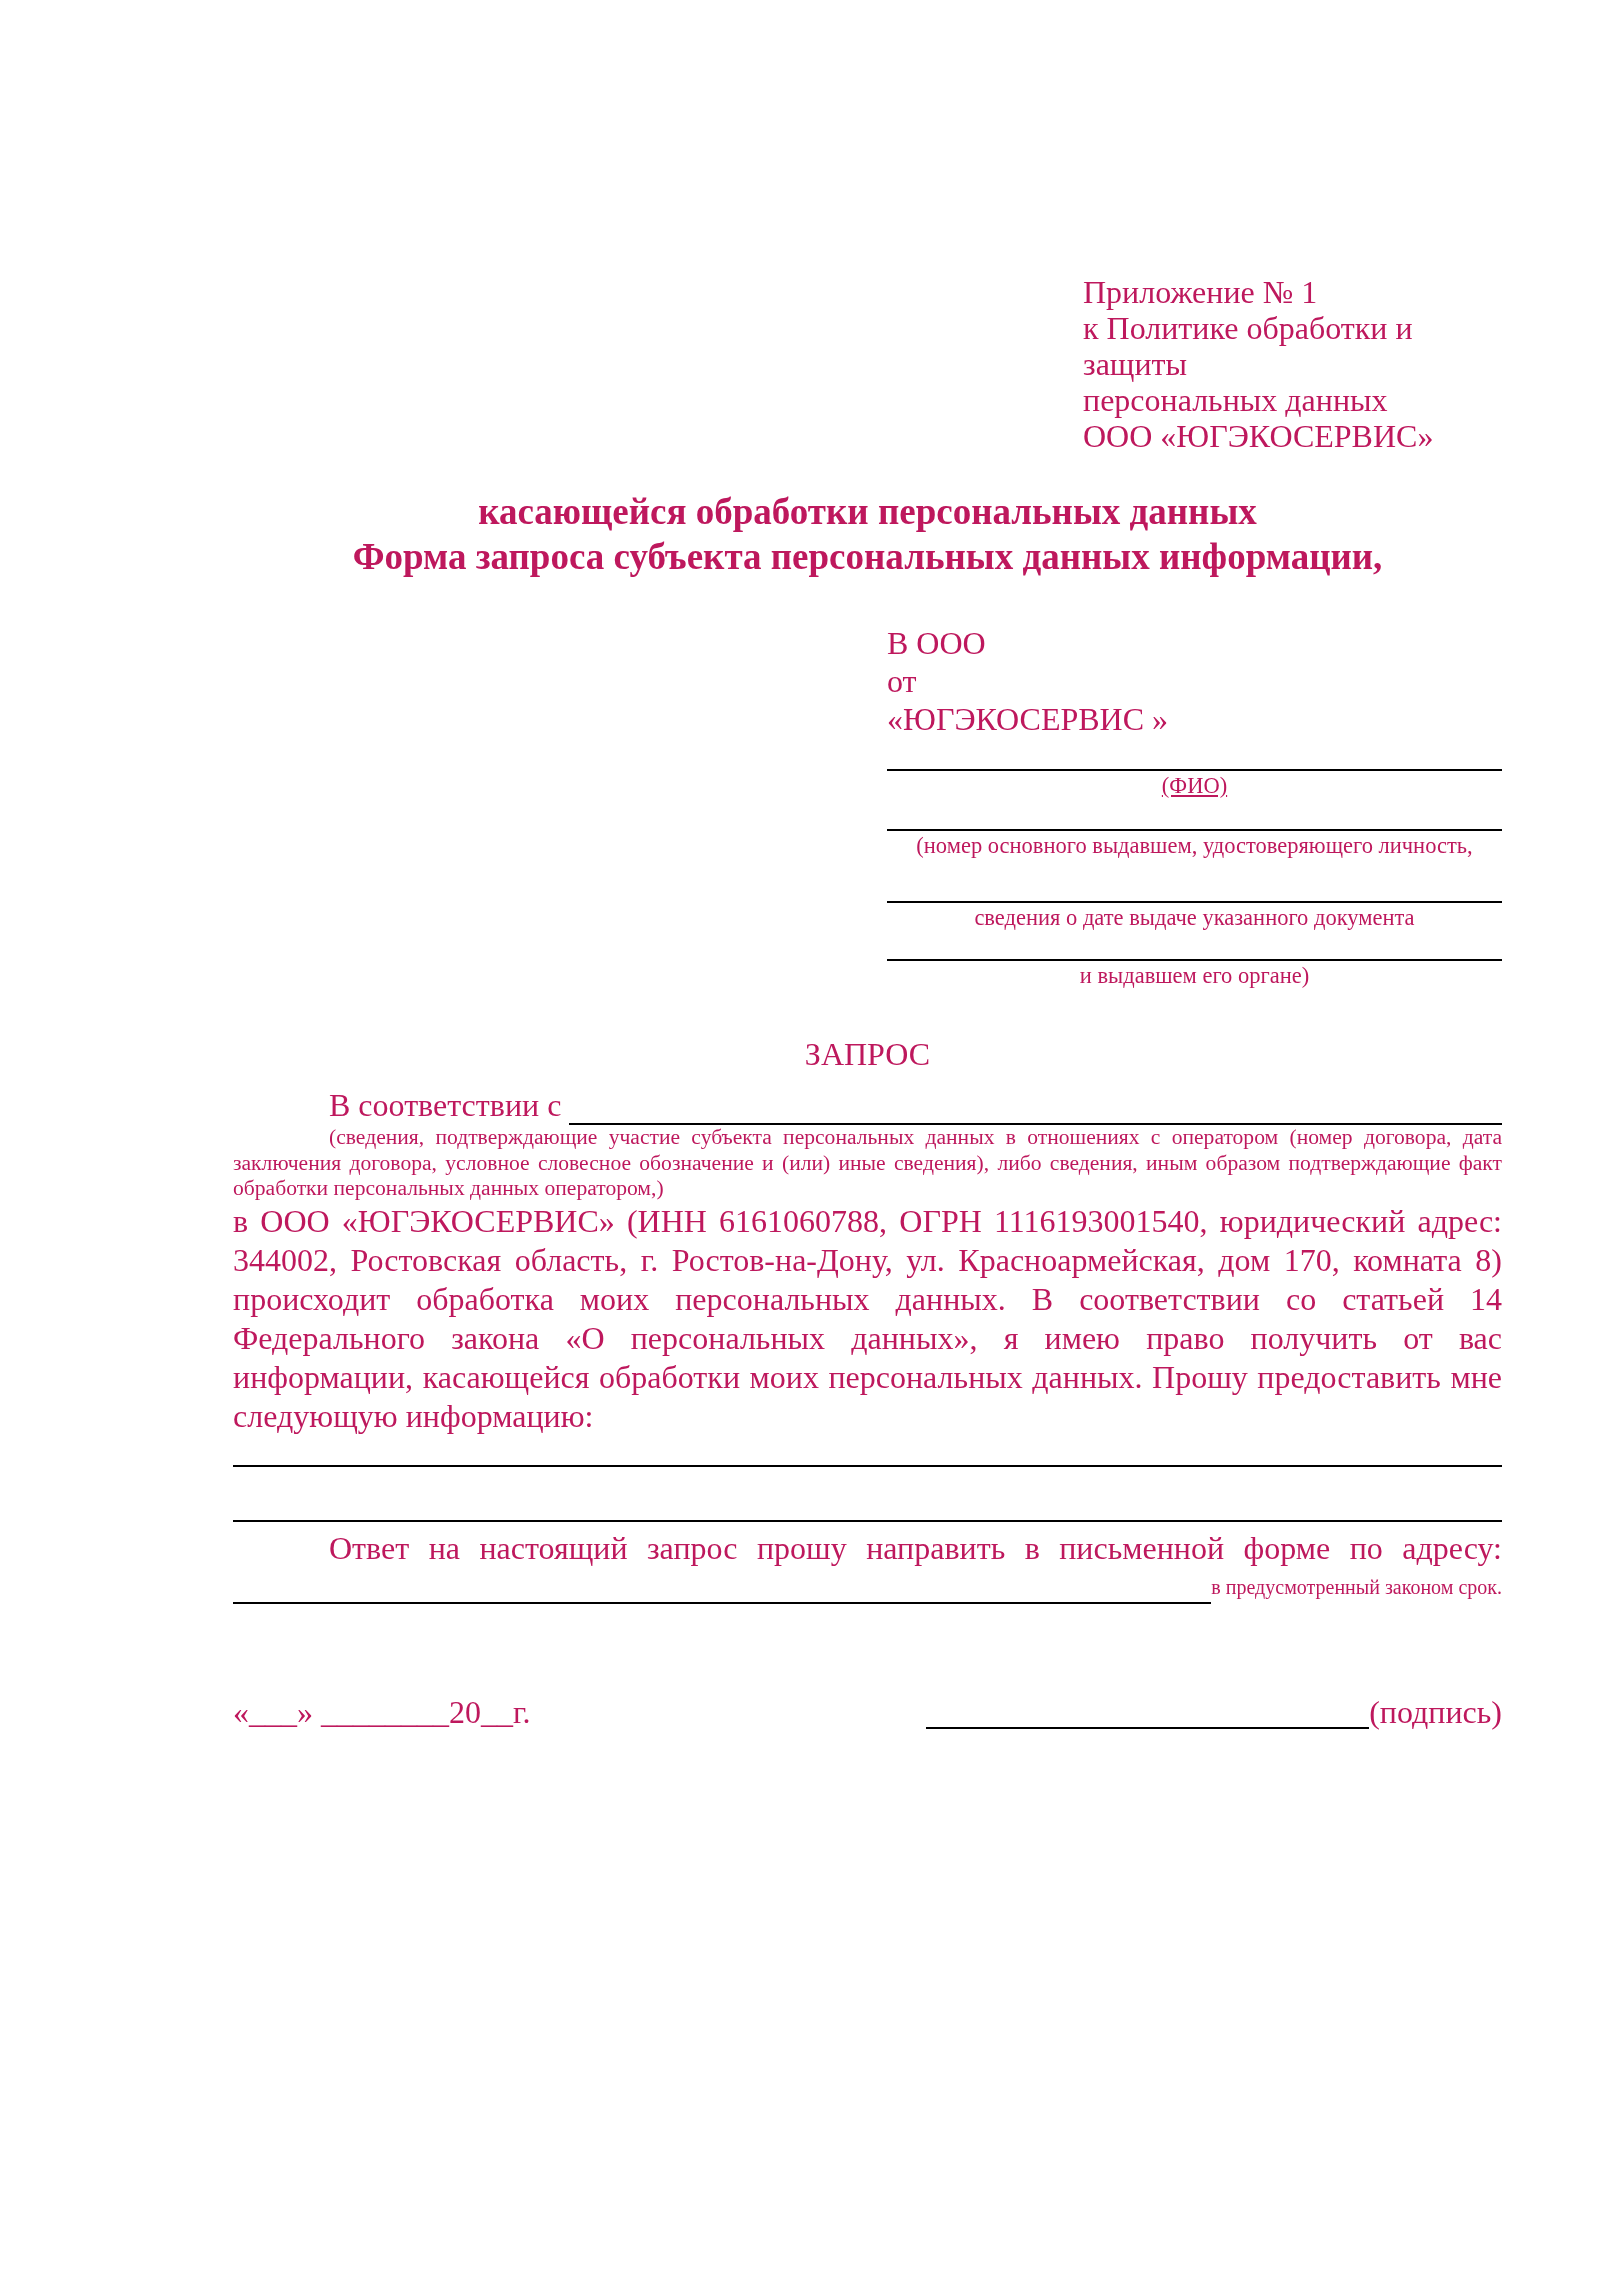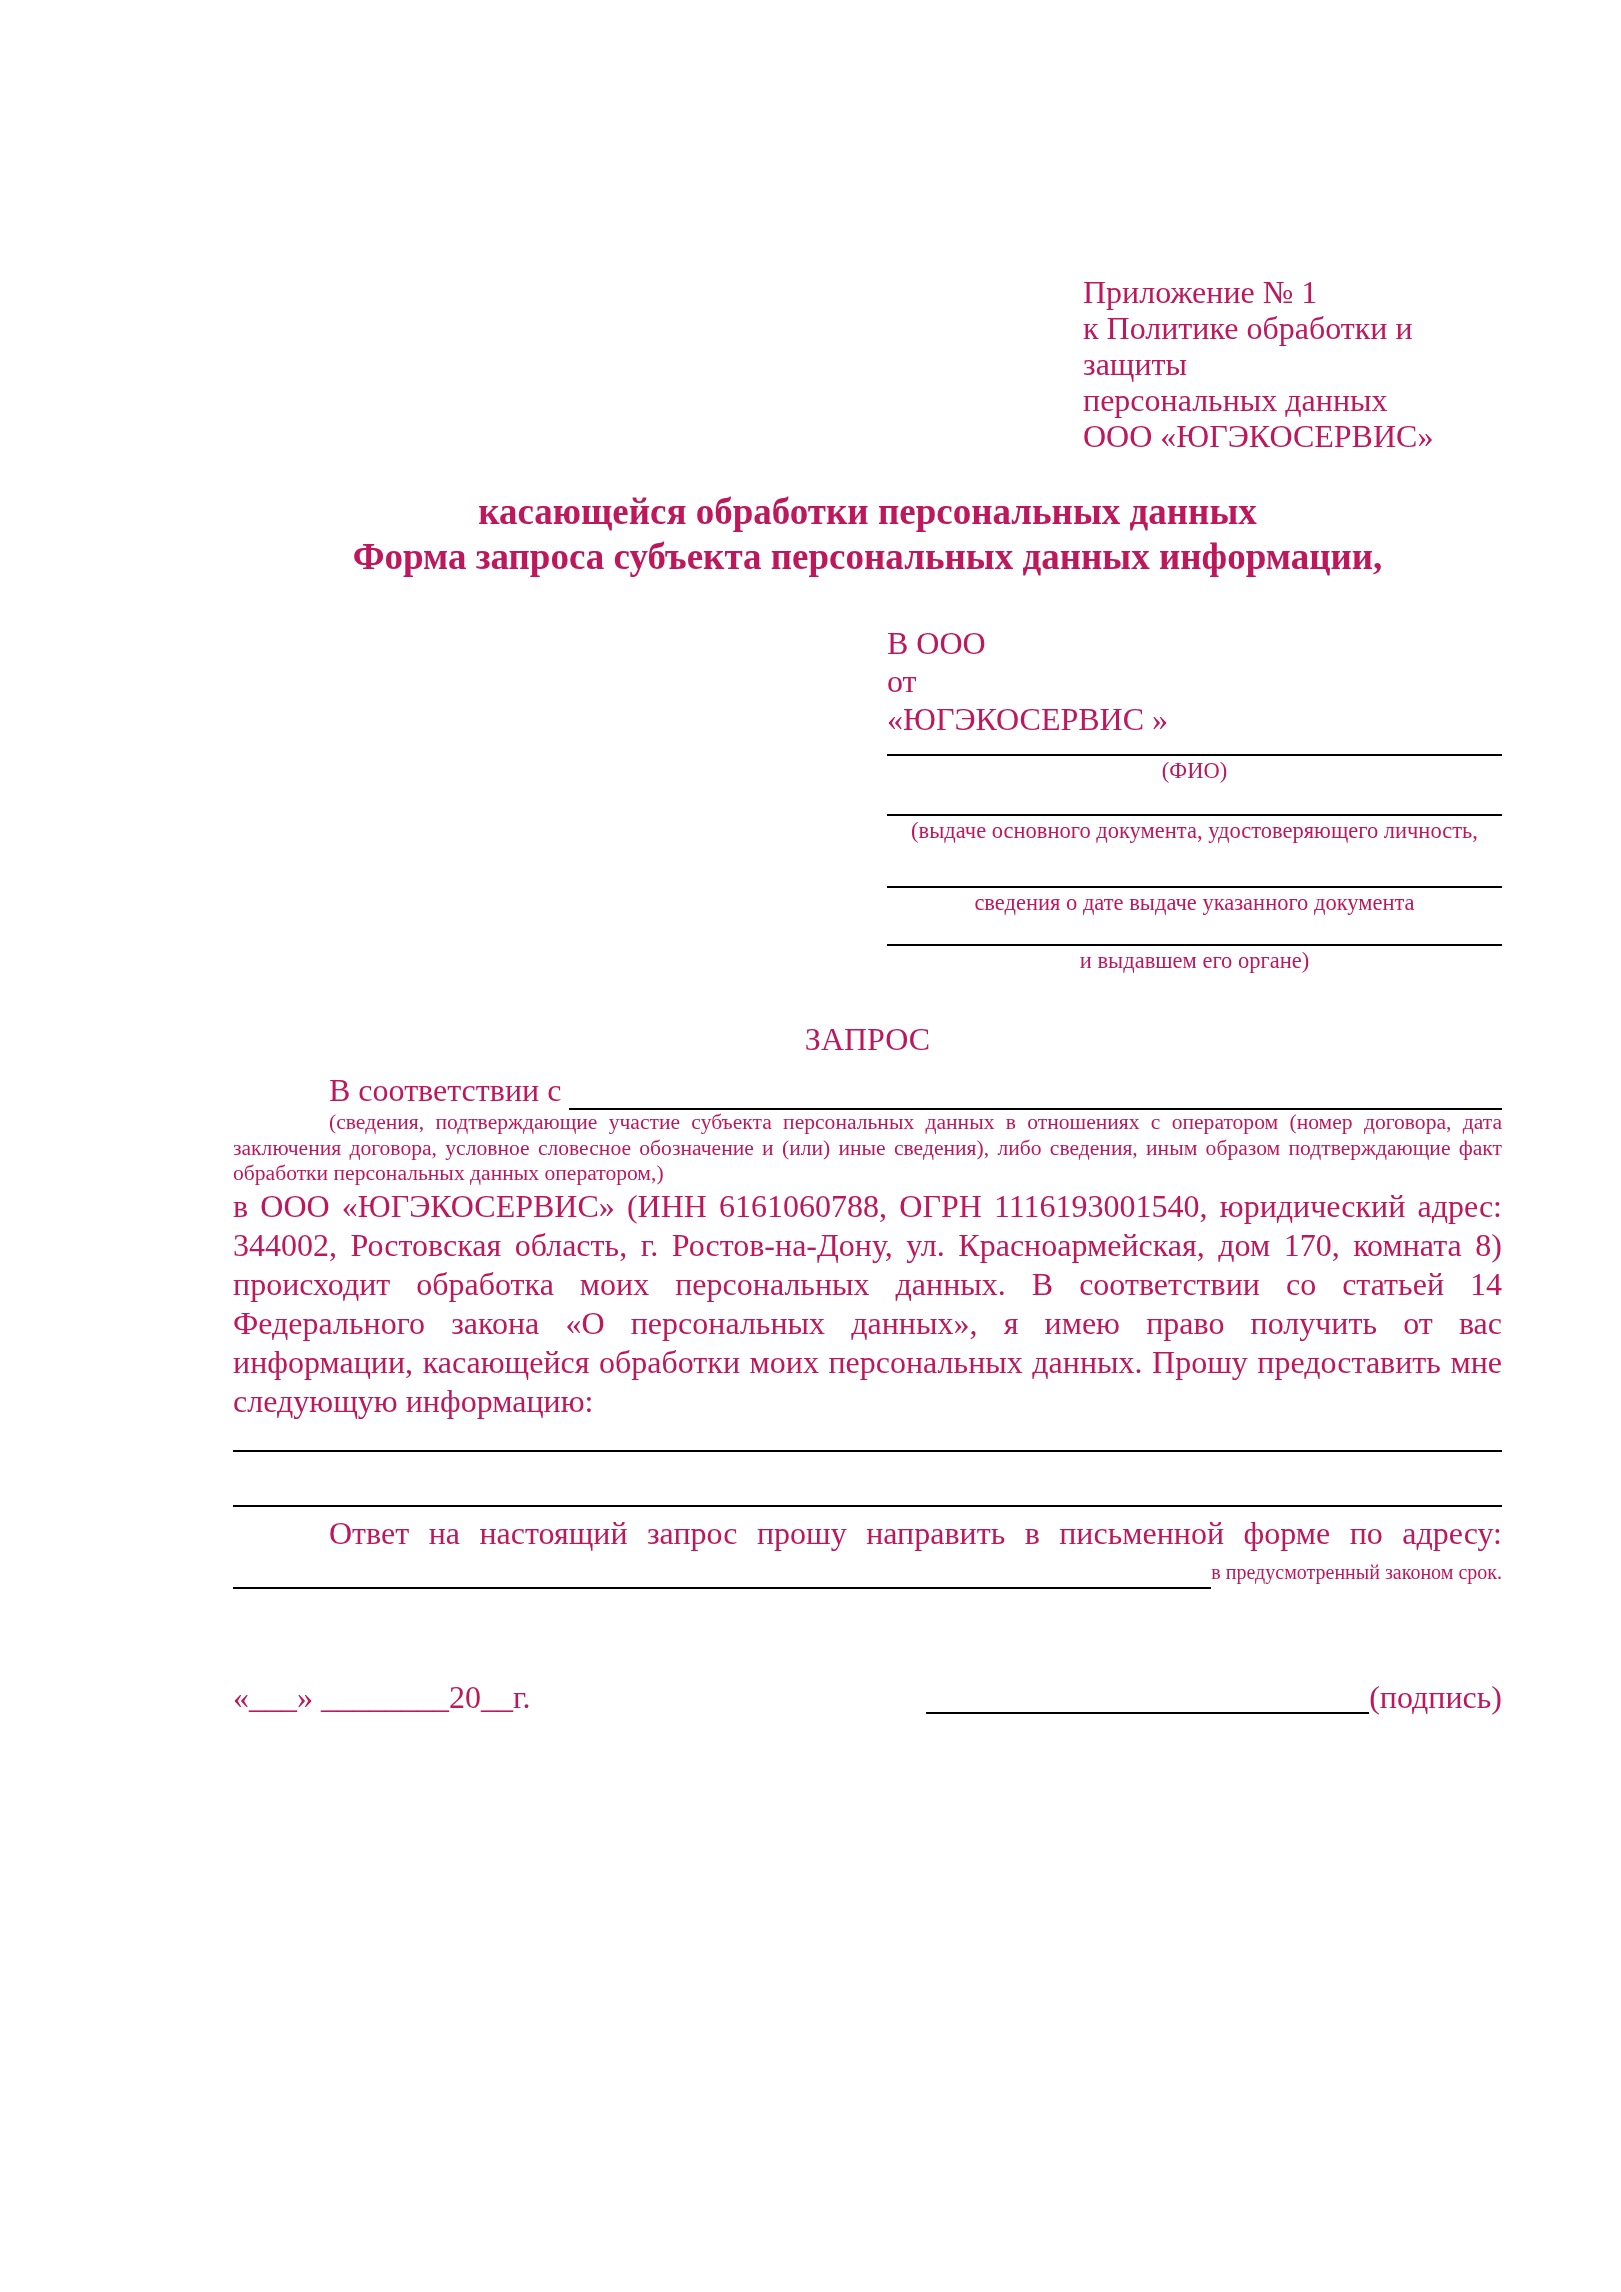--- a/index.html
+++ b/index.html
@@ -15,21 +15,21 @@
     overflow: hidden;
   }
   
   .appendix-block { margin-left: 850px; font-size: 32px; line-height: 36px; }
   
   .doc-title { margin-top: 35px; text-align: center; font-weight: bold; font-size: 37px; line-height: 45px; }
   
   .addressee { margin-top: 45px; margin-left: 654px; font-size: 32px; line-height: 38px; }
   .write-line { border-bottom: 2.9px solid #000; height: 0; }
   .write-caption { font-size: 22.5px; line-height: 29px; text-align: center; }
-  .row-1 { margin-top: 16px; }
+  .row-1 { margin-top: 31px; text-decoration: underline; }
   .row-2 { margin-top: 29px; }
   .row-3 { margin-top: 41px; }
   .row-4 { margin-top: 27.4px; }
   
   .zapros-heading { margin-top: 43px; text-align: center; font-size: 32px; line-height: 43px; }
   .accordance { margin-top: 9.8px; display: flex; align-items: flex-end; font-size: 32px; line-height: 39px; padding-left: 96px; text-align: center; }
   .accordance .fill-line { flex: 1; border-bottom: 2.9px solid #000; margin-left: 7.8px; }
   .note { font-size: 21.6px; line-height: 25.5px; text-align: justify; text-indent: 96px; }
   .main-paragraph { font-size: 32px; line-height: 39px; text-align: justify; }
   .blank-line { border-bottom: 2.9px solid #000; height: 0; }
@@ -66,21 +66,21 @@
     <div>В ООО</div>
     <div>от</div>
     <div>«ЮГЭКОСЕРВИС »</div>
 
     <div class="row-1">
       <div class="write-line"></div>
       <div class="write-caption">(ФИО)</div>
     </div>
     <div class="row-2">
       <div class="write-line"></div>
-      <div class="write-caption">(выдаче основного документа, удостоверяющего личность,</div>
+      <div class="write-caption">(номер основного выдавшем, удостоверяющего личность,</div>
     </div>
     <div class="row-3">
       <div class="write-line"></div>
       <div class="write-caption">сведения о дате выдаче указанного документа</div>
     </div>
     <div class="row-4">
       <div class="write-line"></div>
       <div class="write-caption">и выдавшем его органе)</div>
     </div>
   </div>

